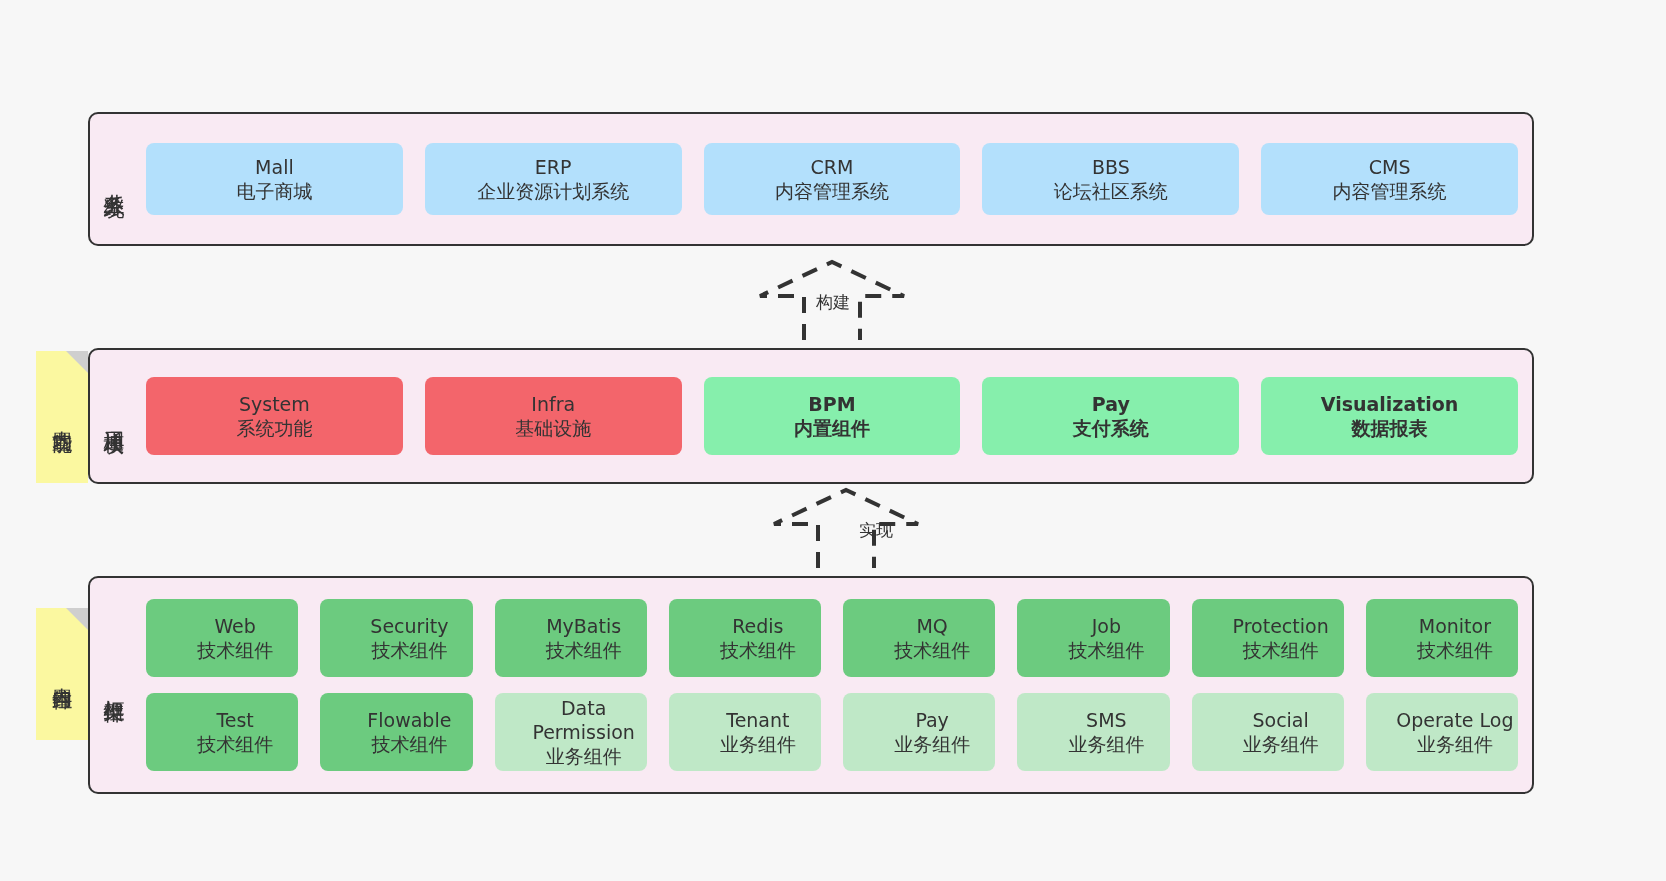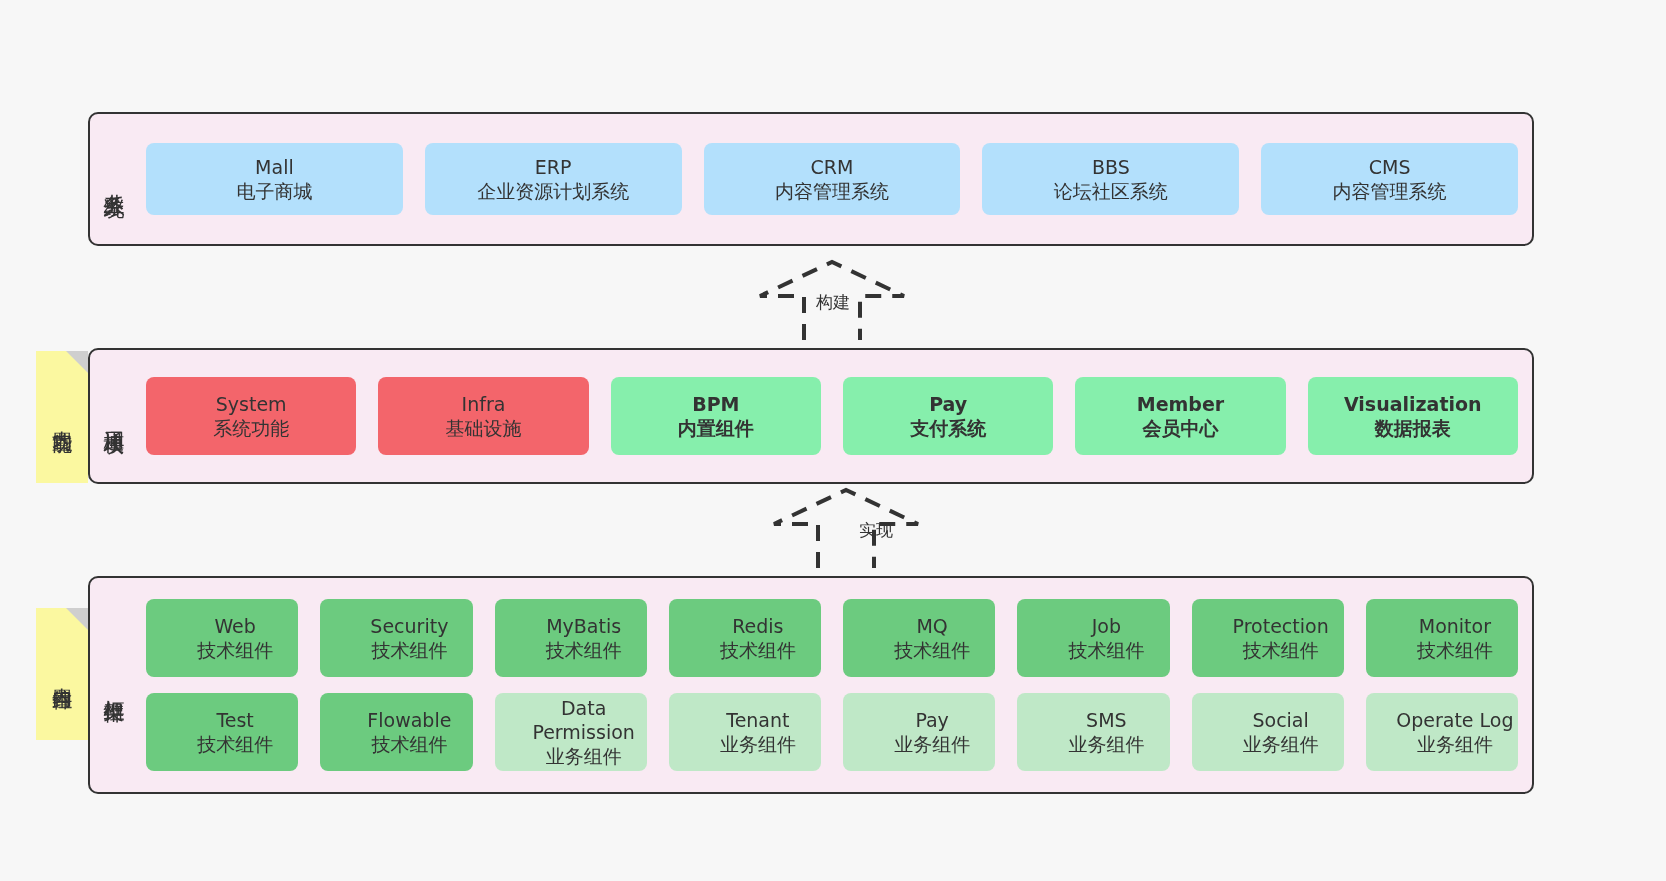--- a/index.html
+++ b/index.html
@@ -197,24 +197,20 @@
         </div>
         <div class="card c-pink">
           <span class="c-en">BPM</span>
           <span class="c-cn">内置组件</span>
         </div>
         <div class="card c-pink">
           <span class="c-en">Pay</span>
           <span class="c-cn">支付系统</span>
         </div>
         <div class="card c-pink">
-          <span class="c-en">Member</span>
-          <span class="c-cn">会员中心</span>
-        </div>
-        <div class="card c-pink">
           <span class="c-en">Visualization</span>
           <span class="c-cn">数据报表</span>
         </div>
       </div>
     </div>
   </div>
 
   <div class="gen-arrow" id="arrow-impl">
     <svg width="160" height="86" viewBox="0 0 160 86">
       <polyline points="52,82 52,38 8,38 80,4 152,38 108,38 108,82" fill="none" stroke="#333333" stroke-width="4" stroke-dasharray="16,11" stroke-linecap="butt" stroke-linejoin="miter"></polyline>

